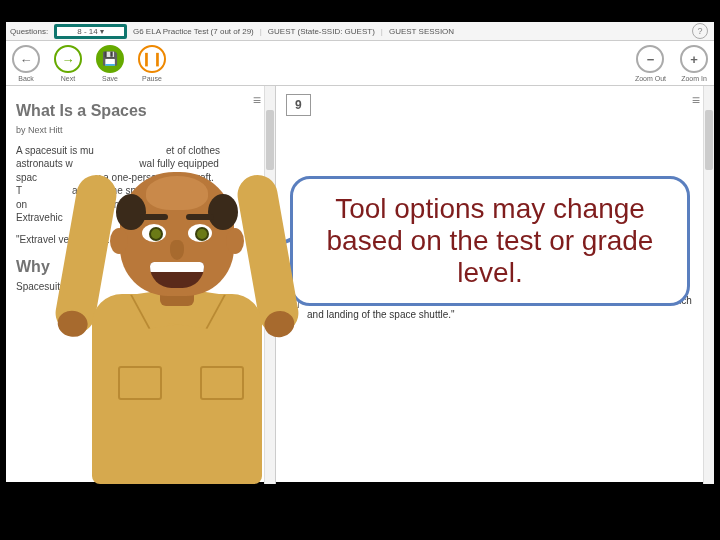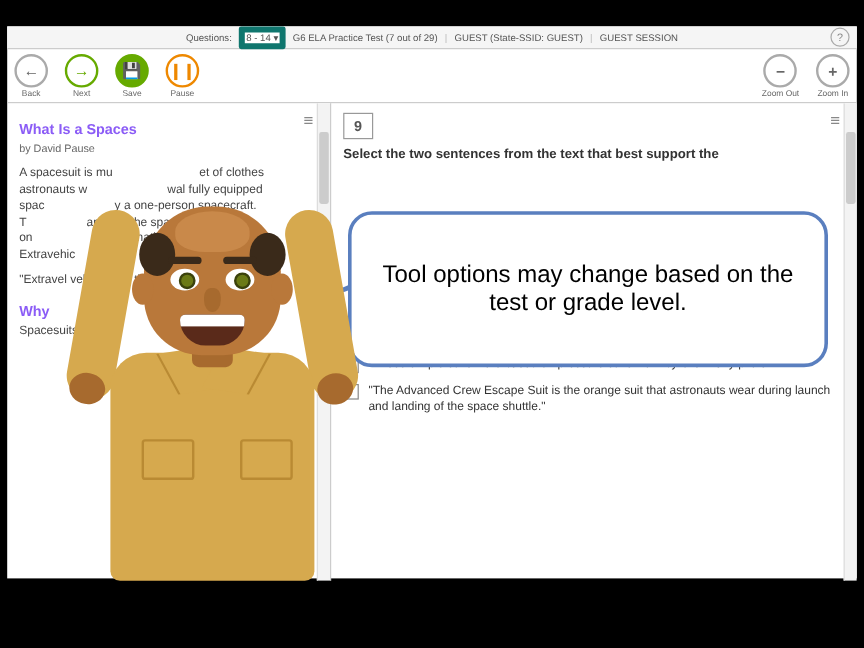--- a/index.html
+++ b/index.html
@@ -1,18 +1,18 @@
 <!DOCTYPE html>
 <html><head>
 <meta charset="utf-8">
 <style>
 html,body{margin:0;padding:0;font-family:Arial,Helvetica,sans-serif;background:#000;}
 .stage{width:720px;height:540px;background:#000;position:relative;overflow:hidden;margin:0 auto;}
 .panel{position:absolute;left:6px;top:22px;right:6px;height:460px;background:#fff;}
-.topbar{height:18px;background:#f5f5f5;border-bottom:1px solid #ccc;font-size:8px;color:#555;display:flex;align-items:center;padding:0 4px;gap:6px;justify-content:center;}
+.topbar{height:18px;background:#f5f5f5;border-bottom:1px solid #ccc;font-size:8px;color:#555;display:flex;align-items:center;padding:0 4px;gap:6px;}
 .topbar .sep{color:#bbb;}
 .helpicon{position:absolute;right:6px;top:1px;width:14px;height:14px;border:1px solid #aaa;border-radius:50%;font-size:9px;color:#888;display:flex;align-items:center;justify-content:center;}
 .toolbar{height:44px;border-bottom:1px solid #ccc;display:flex;align-items:center;padding:0 6px;gap:14px;position:relative;}
 .tbtn{display:flex;flex-direction:column;align-items:center;font-size:7px;color:#666;gap:2px;cursor:pointer;}
 .circ{width:24px;height:24px;border:2px solid #aaa;border-radius:50%;display:flex;align-items:center;justify-content:center;font-size:13px;font-weight:bold;}
 .circ.green{border-color:#6a0;color:#6a0;}
 .circ.savebg{background:#6a0;color:#fff;border-color:#6a0;}
 .circ.orange{border-color:#e80;color:#e80;}
 .toolbar-right{position:absolute;right:6px;top:4px;display:flex;gap:14px;}
 .content{display:flex;height:calc(100% - 62px);}
@@ -20,24 +20,24 @@
 .pane.left{width:38%;border-right:1px solid #ccc;}
 .pane.right{flex:1;}
 .pane-inner{padding:8px 10px;font-size:10px;color:#444;line-height:1.35;}
 .ham{position:absolute;right:14px;top:6px;font-size:14px;color:#888;cursor:pointer;}
 .scroll{position:absolute;right:0;top:0;bottom:0;width:10px;background:#f3f3f3;border-left:1px solid #ddd;}
 .thumb{position:absolute;left:1px;right:1px;top:24px;height:60px;background:#ccc;border-radius:2px;}
 .qnum{display:inline-block;border:1px solid #999;padding:2px 8px;font-size:12px;font-weight:bold;color:#555;background:#fff;margin-bottom:6px;}
 .prompt{font-weight:bold;color:#333;font-size:11px;margin-bottom:10px;}
 .opt{display:flex;gap:8px;margin:8px 0;font-size:10px;color:#333;}
 .opt .box{width:11px;height:11px;border:1px solid #888;flex:none;margin-top:1px;}
-.h1{font-weight:bold;font-size:12px;color:#8b5cf6;margin:6px 0 2px;}
+.h1{font-weight:bold;font-size:16px;color:#737373;margin:6px 0 2px;}
 .byline{font-size:9px;color:#666;margin-bottom:8px;display:block;}
 .callout{position:absolute;left:290px;top:176px;width:400px;height:130px;background:#fff;border:3px solid #5a7fbf;border-radius:20px;display:flex;align-items:center;justify-content:center;padding:8px 16px;box-sizing:border-box;}
-.callout-text{font-size:20px;color:#000000;text-align:center;line-height:1.15;}
+.callout-text{font-size:28px;color:#7f1d1d;text-align:center;line-height:1.15;}
 .tail{position:absolute;left:252px;top:236px;width:0;height:0;border-top:18px solid transparent;border-bottom:18px solid transparent;border-right:42px solid #5a7fbf;}
 .tail::after{content:"";position:absolute;left:5px;top:-13px;width:0;height:0;border-top:13px solid transparent;border-bottom:13px solid transparent;border-right:36px solid #fff;}
 
 .guy{position:absolute;left:72px;bottom:56px;width:210px;height:330px;}
 .shirt{position:absolute;bottom:0;left:20px;width:170px;height:190px;background:#d6a94e;border-radius:30px 30px 8px 8px;}
 .collarL,.collarR{position:absolute;top:-2px;width:40px;height:34px;background:#d6a94e;}
 .collarL{left:46px;transform:skewX(22deg) rotate(-8deg);border-left:2px solid #b98a33;}
 .collarR{left:84px;transform:skewX(-22deg) rotate(8deg);border-right:2px solid #b98a33;}
 .pocketL,.pocketR{position:absolute;top:72px;width:40px;height:30px;border:2px solid #b98a33;border-radius:3px;}
 .pocketL{left:26px;} .pocketR{left:108px;}
@@ -52,21 +52,21 @@
 .hairL{left:-4px;} .hairR{right:-4px;}
 .bald{position:absolute;top:4px;left:26px;width:62px;height:34px;background:#c9894a;border-radius:50% 50% 40% 40%;}
 .browL,.browR{position:absolute;top:42px;width:28px;height:6px;background:#3a2a1a;border-radius:3px;}
 .browL{left:20px;} .browR{right:20px;}
 .eyeL,.eyeR{position:absolute;top:52px;width:24px;height:18px;background:#fff;border-radius:50%;}
 .eyeL{left:22px;} .eyeR{right:22px;}
 .pupil{position:absolute;top:3px;left:7px;width:10px;height:10px;background:#6b7a16;border-radius:50%;border:2px solid #3b420c;}
 .nose{position:absolute;top:68px;left:50px;width:14px;height:20px;background:#a76a2e;border-radius:40% 40% 50% 50%;}
 .mouth{position:absolute;top:90px;left:30px;width:54px;height:26px;background:#5a2a1a;border-radius:6px 6px 28px 28px;overflow:hidden;}
 .teeth{position:absolute;top:0;left:0;right:0;height:10px;background:#fff;}
-.questions-dd{border:5px solid #0f766e;padding:0 1px;border-radius:2px;background:#fff;}
+.questions-dd{border:3px solid #0f766e;padding:0 20px;border-radius:2px;background:#fff;}
 </style>
 </head>
 <body>
 
 <div class="stage">
   <div class="panel">
 
     <div class="topbar">
       <span>Questions:</span>
       <span class="questions-dd">8 - 14 ▾</span>
@@ -108,37 +108,36 @@
     </div>
 
     <div class="content">
       <div class="pane left">
         <span class="ham">≡</span>
         <div class="scroll">
             <div class="thumb"></div>
           </div>
         <div class="pane-inner">
           <div class="h1">What Is a Spaces</div>
-          <span class="byline">by David Pause</span>
+          <span class="byline">by Next Hitt</span>
           <div style="white-space:pre-line;">A spacesuit is mu&nbsp;&nbsp;&nbsp;&nbsp;&nbsp;&nbsp;&nbsp;&nbsp;&nbsp;&nbsp;&nbsp;&nbsp;&nbsp;&nbsp;&nbsp;&nbsp;&nbsp;&nbsp;&nbsp;&nbsp;&nbsp;&nbsp;&nbsp;&nbsp;&nbsp;&nbsp;et of clothes astronauts w&nbsp;&nbsp;&nbsp;&nbsp;&nbsp;&nbsp;&nbsp;&nbsp;&nbsp;&nbsp;&nbsp;&nbsp;&nbsp;&nbsp;&nbsp;&nbsp;&nbsp;&nbsp;&nbsp;&nbsp;&nbsp;&nbsp;&nbsp;&nbsp;wal fully equipped spac&nbsp;&nbsp;&nbsp;&nbsp;&nbsp;&nbsp;&nbsp;&nbsp;&nbsp;&nbsp;&nbsp;&nbsp;&nbsp;&nbsp;&nbsp;&nbsp;&nbsp;&nbsp;&nbsp;&nbsp;&nbsp;y a one-person spacecraft. T&nbsp;&nbsp;&nbsp;&nbsp;&nbsp;&nbsp;&nbsp;&nbsp;&nbsp;&nbsp;&nbsp;&nbsp;&nbsp;&nbsp;&nbsp;&nbsp;&nbsp;&nbsp;ame for the spacesuit used on&nbsp;&nbsp;&nbsp;&nbsp;&nbsp;&nbsp;&nbsp;&nbsp;&nbsp;&nbsp;&nbsp;&nbsp;&nbsp;&nbsp;&nbsp;&nbsp;&nbsp;&nbsp;the International
 Extravehic</div>
           <div style="margin-top:8px;">"Extravel vehicle that th suit. B fro</div>
           <div class="h1" style="margin-top:10px;">Why</div>
           <div>Spacesuits</div>
         </div>
       </div>
 
       <div class="pane right">
         <span class="ham">≡</span>
         <div class="scroll">
             <div class="thumb"></div>
           </div>
         <div class="pane-inner">
           <span class="qnum">9</span>
-          <div class="prompt">Select the two sentences from the text that best support the</div>
           <div style="height:120px;"></div>
           <div class="opt">
               <div class="box"></div>
               <div>oxygen within the spacesuit to protecting from space dust impacts."</div>
             </div>
           <div class="opt">
               <div class="box"></div>
               <div>"These simple suits were based on pressure suits worn by U.S. Navy pilots."</div>
             </div>
           <div class="opt">

